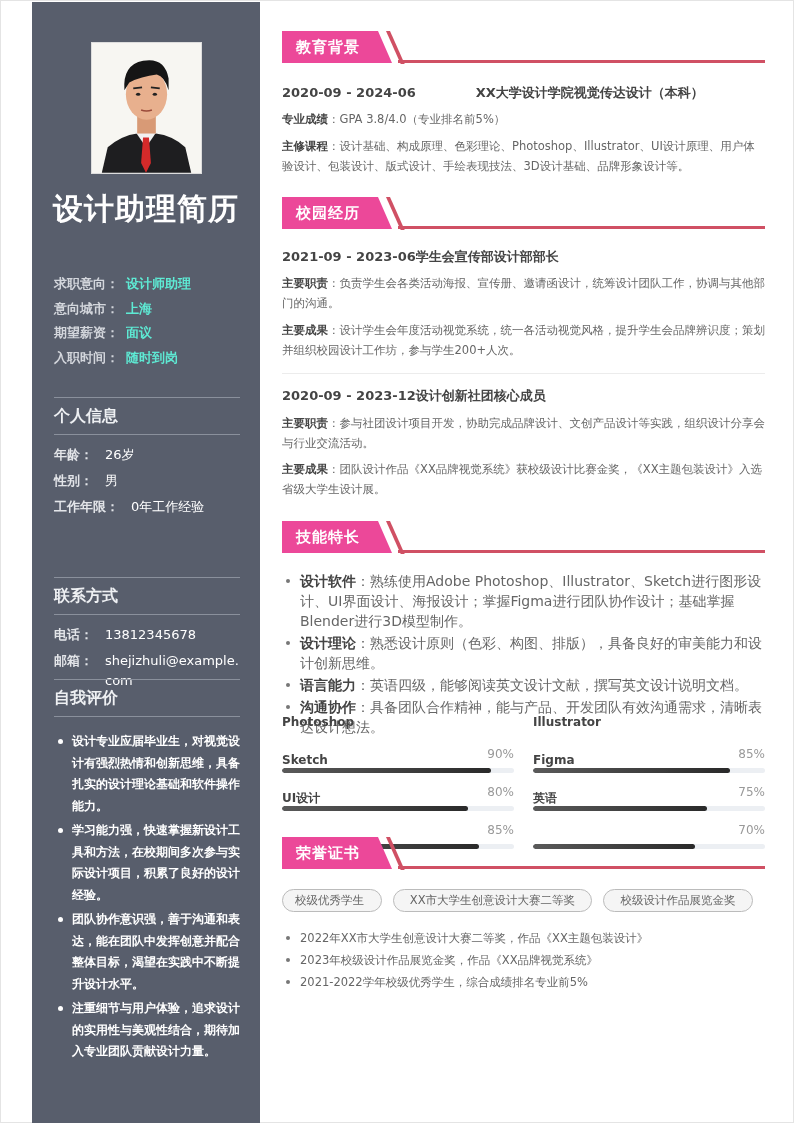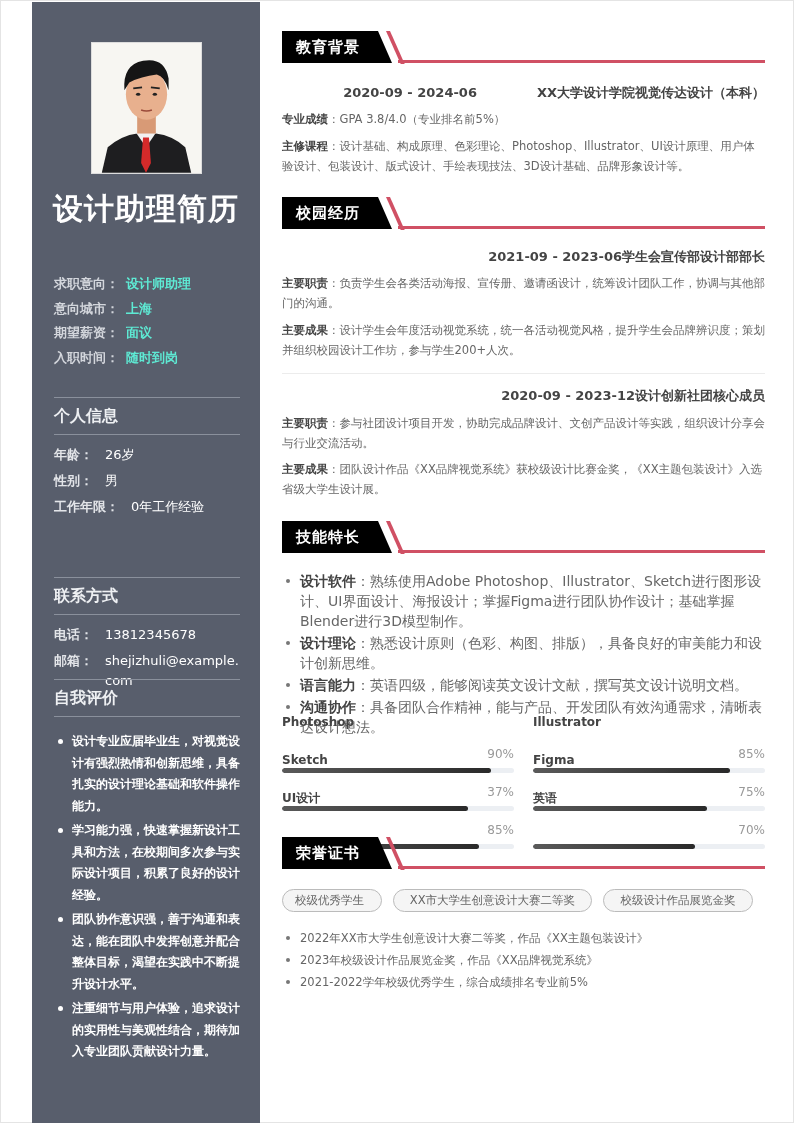--- a/index.html
+++ b/index.html
@@ -24,26 +24,26 @@
   .kv .k { font-weight: bold; color: #e3e5e9; white-space: nowrap; padding-right: 12px; }
   .kv .v { color: #fff; word-break: break-all; }
 
   .eval-list { list-style: none; margin-top: 14px; }
   .eval-list li { position: relative; padding-left: 18px; font-size: 12px; font-weight: bold; color: #fff; line-height: 21.5px; margin-bottom: 3px; }
   .eval-list li::before { content: ""; position: absolute; left: 4px; top: 8px; width: 5px; height: 5px; border-radius: 50%; background: #fff; }
 
   
   .main { position: absolute; left: 281px; top: 0; width: 483px; }
   .sec-header { position: absolute; left: 0; width: 483px; height: 32px; }
-  .sec-header .tab { position: absolute; left: 0; top: 0; height: 32px; width: 110px; background: #000000; clip-path: polygon(0 0, 96px 0, 110px 32px, 0 32px); }
+  .sec-header .tab { position: absolute; left: 0; top: 0; height: 32px; width: 110px; background: #ec4899; clip-path: polygon(0 0, 96px 0, 110px 32px, 0 32px); }
   .sec-header .tab span { position: absolute; left: 14px; top: 0; line-height: 32px; font-size: 15px; font-weight: bold; color: #fff; letter-spacing: 1px; }
   .sec-header .slash { position: absolute; left: 104px; top: 0; width: 4px; height: 33px; background: #d05064; transform: skewX(24deg); transform-origin: top left; }
   .sec-header .line { position: absolute; left: 116px; right: 0; top: 29px; height: 3px; background: #d05064; }
 
-  .row3 { position: absolute; left: 0; width: 483px; display: flex; justify-content: flex-end; font-size: 13px; font-weight: bold; color: #444; line-height: 18px; }
+  .row3 { position: absolute; left: 0; width: 483px; display: flex; justify-content: flex-start; font-size: 13px; font-weight: bold; color: #444; line-height: 18px; }
   .para { position: absolute; left: 0; width: 483px; font-size: 11.5px; line-height: 20px; color: #666; }
   .para b { color: #444; font-weight: bold; }
   .hr { position: absolute; left: 0; width: 483px; height: 1px; background: #ececec; }
 
   .skill-list { position: absolute; left: 0; top: 570px; width: 483px; list-style: none; }
   .skill-list li { position: relative; padding-left: 18px; font-size: 14px; line-height: 20px; color: #666; margin-bottom: 2px; }
   .skill-list li::before { content: ""; position: absolute; left: 4px; top: 8px; width: 4px; height: 4px; border-radius: 50%; background: #777; }
   .skill-list li b { color: #444; }
 
   .bars { position: absolute; left: 0; top: 712px; width: 483px; display: grid; grid-template-columns: 232px 232px; column-gap: 19px; row-gap: 0; }
@@ -233,21 +233,21 @@
             <span class="name">Illustrator</span>
             <span class="pct">85%</span>
           </div>
         <div class="bar-track">
             <div class="bar-fill" style="width: 85%;"></div>
           </div>
       </div>
       <div class="bar-item">
         <div class="bar-top">
             <span class="name">Sketch</span>
-            <span class="pct">37%</span>
+            <span class="pct">80%</span>
           </div>
         <div class="bar-track">
             <div class="bar-fill" style="width: 80%;"></div>
           </div>
       </div>
       <div class="bar-item">
         <div class="bar-top">
             <span class="name">Figma</span>
             <span class="pct">75%</span>
           </div>

